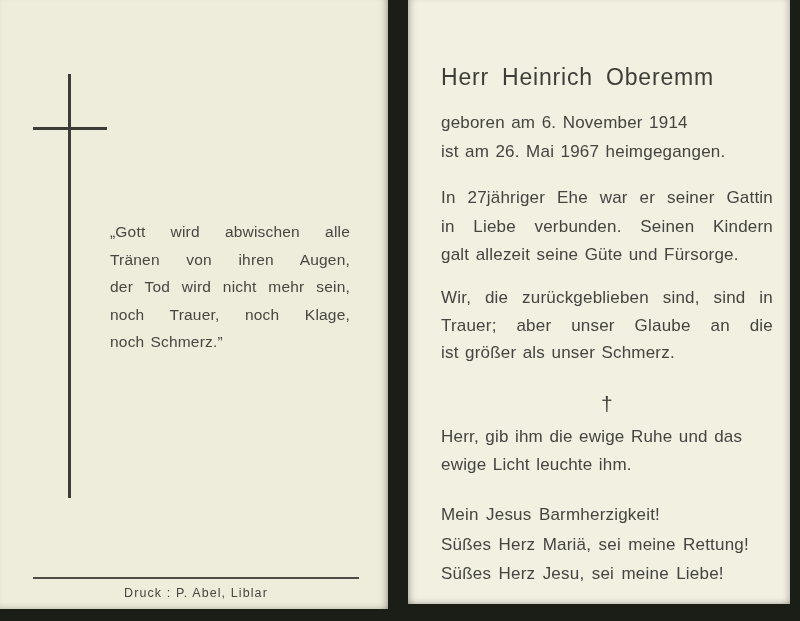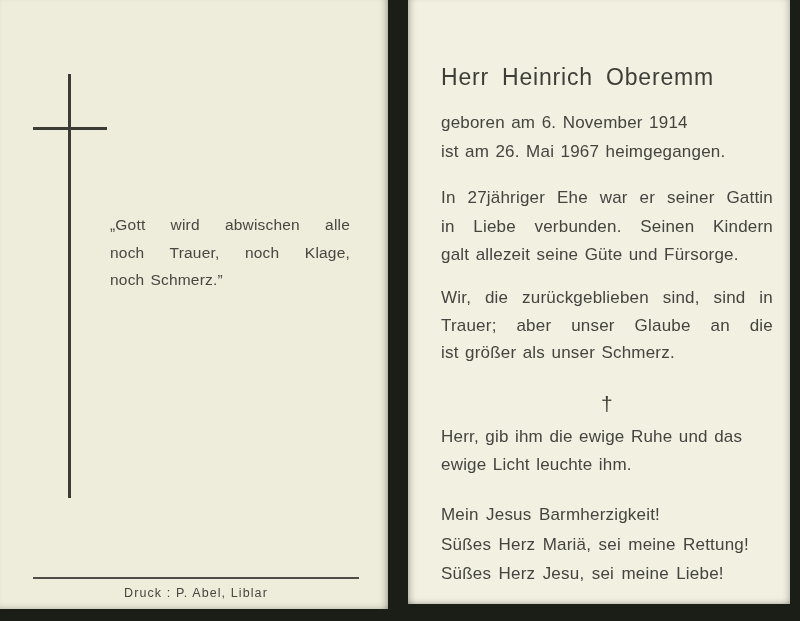--- a/index.html
+++ b/index.html
@@ -39,21 +39,21 @@
     width: 2.5px; height: 424px;
     background: #3c3c36;
   }
   .cross-h {
     position: absolute; left: 33px; top: 127px;
     width: 74px; height: 2.5px;
     background: #3c3c36;
   }
   
   .quote {
-    position: absolute; left: 110px; top: 211px;
+    position: absolute; left: 110px; top: 218px;
     width: 240px;
     font-size: 15.5px;
     line-height: 27.5px;
     letter-spacing: 0.2px;
     word-spacing: 1.5px;
     color: #474641;
   }
   .jl { text-align: justify; text-align-last: justify; }
   .rule {
     position: absolute; left: 33px; top: 577px;
@@ -95,20 +95,22 @@
 <body>
 
 <div class="scene">
 
   <div class="card card-left">
     <div class="cross-v"></div>
     <div class="cross-h"></div>
 
     <div class="quote">
       <div class="jl">„Gott wird abwischen alle</div>
+      <div class="jl">Tränen von ihren Augen,</div>
+      <div class="jl">der Tod wird nicht mehr sein,</div>
       <div class="jl">noch Trauer, noch Klage,</div>
       <div>noch Schmerz.”</div>
     </div>
 
     <div class="rule"></div>
     <div class="printer">Druck : P. Abel, Liblar</div>
   </div>
 
   <div class="card card-right">
 

